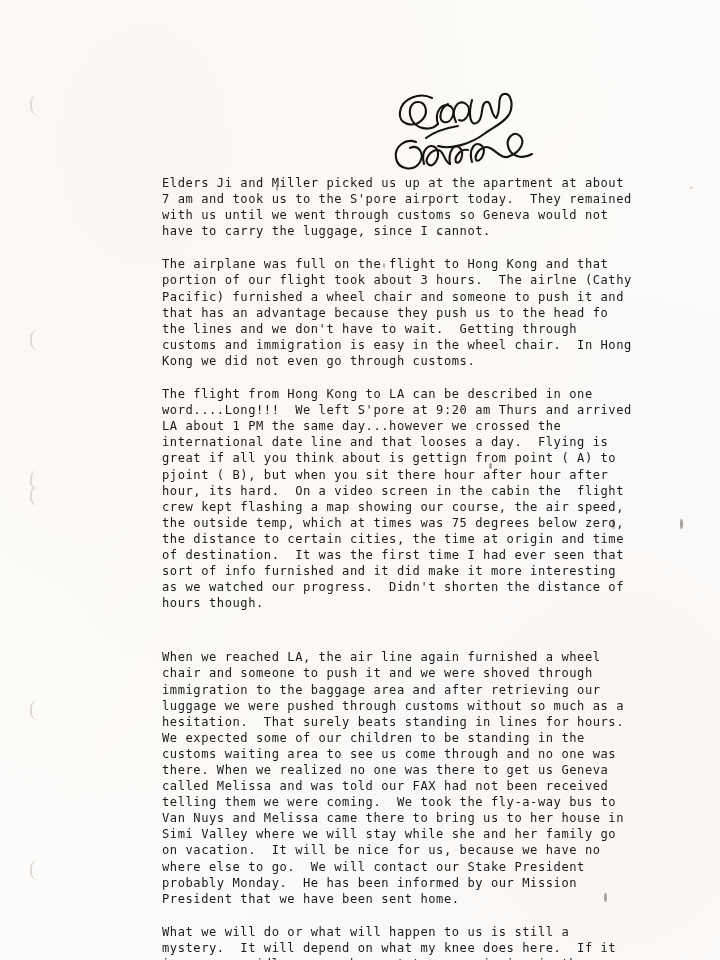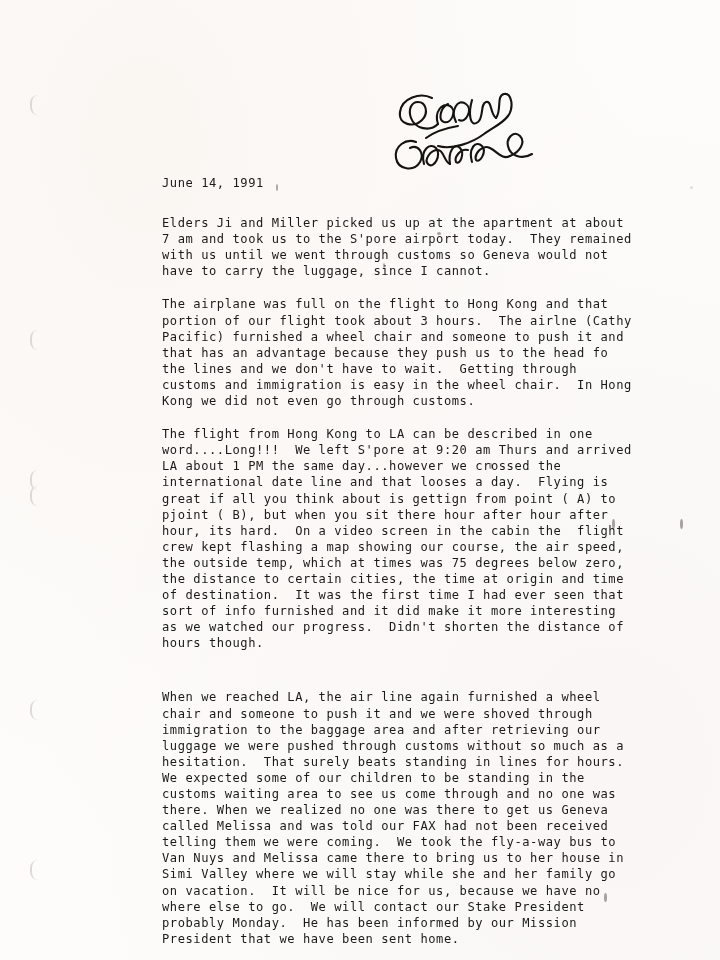--- a/index.html
+++ b/index.html
@@ -129,21 +129,20 @@
         <path d="M44 76 C40 62, 50 54, 56 60 C62 66, 54 82, 48 76 C44 72, 50 62, 58 62 C64 62, 64 74, 70 76"></path>
         <path d="M70 76 C68 64, 74 54, 80 60 C85 65, 80 78, 76 74 C74 70, 80 60, 88 62"></path>
         <path d="M92 74 C88 60, 96 52, 102 58 C107 63, 100 76, 96 72 C94 66, 102 56, 110 60 C118 64, 122 72, 130 68"></path>
         <path d="M130 68 C140 64, 146 54, 140 48 C134 42, 126 50, 128 58 C130 68, 142 72, 152 66"></path>
         <path d="M46 50 C54 44, 66 40, 78 38"></path>
       </g>
     </svg>
   </div>
 
   <div class="doc-body">
-    <div class="date-line">June 14, 1991</div>
     <div class="para">Elders Ji and Miller picked us up at the apartment at about
 7 am and took us to the S'pore airport today.  They remained
 with us until we went through customs so Geneva would not
 have to carry the luggage, since I cannot.</div>
     <div class="para">The airplane was full on the flight to Hong Kong and that
 portion of our flight took about 3 hours.  The airlne (Cathy
 Pacific) furnished a wheel chair and someone to push it and
 that has an advantage because they push us to the head fo
 the lines and we don't have to wait.  Getting through
 customs and immigration is easy in the wheel chair.  In Hong

